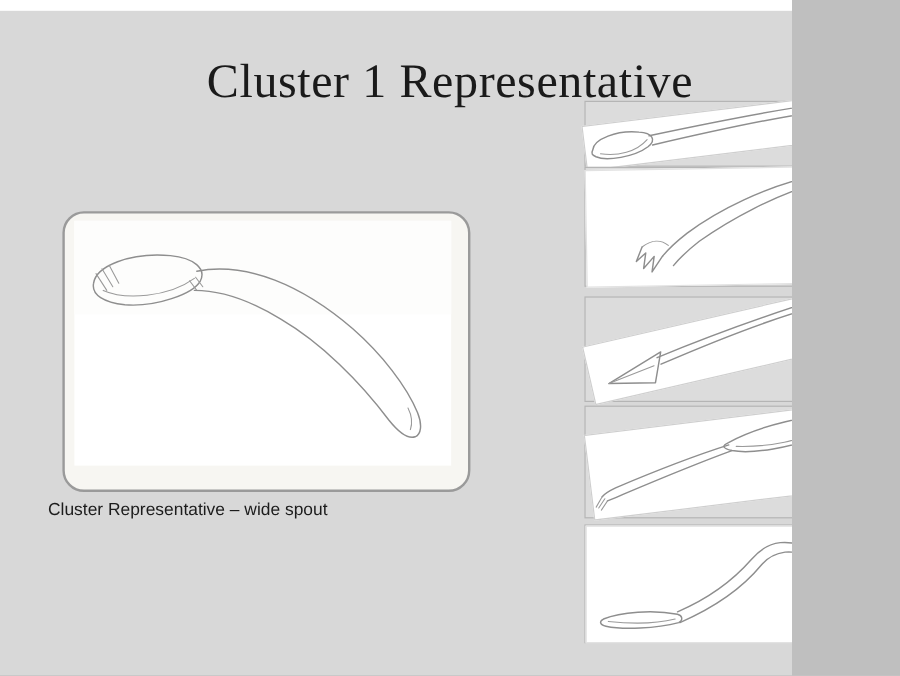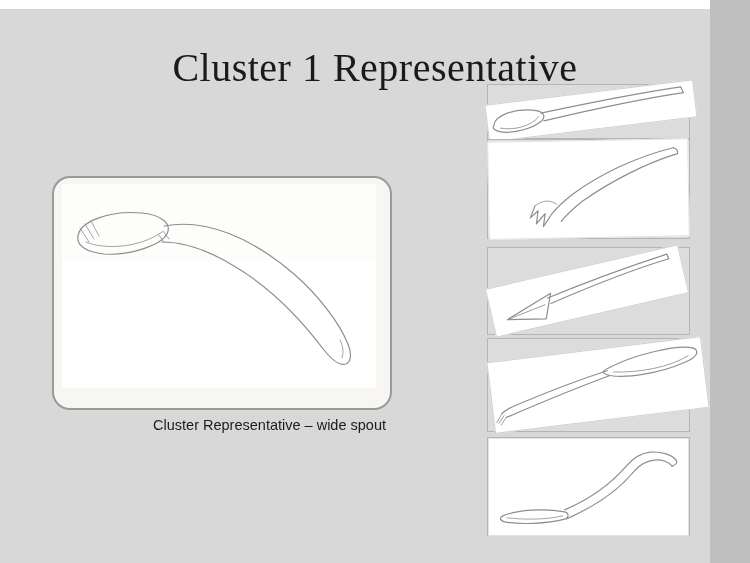--- a/index.html
+++ b/index.html
@@ -1,18 +1,18 @@
 <!DOCTYPE html>
 <html><head>
 <meta charset="utf-8">
 <style>
   html,body{margin:0;padding:0;background:#bfbfbf;}
   .slide{
     position:relative;
-    width:710px;height:563px;
+    width:660px;height:563px;
     background:#d8d8d8;
     overflow:hidden;
     font-family:"Liberation Sans",sans-serif;
   }
   .top-band{
     position:absolute;left:0;top:0;width:750px;height:9px;
     background:#ffffff;
   }
   .title{
     position:absolute;left:0;top:44px;width:750px;
@@ -24,22 +24,22 @@
   .rep-panel{
     position:absolute;left:52px;top:176px;
     width:336px;height:230px;
     background:#f7f6f2;
     border:2px solid #9a9a9a;
     border-radius:18px;
     overflow:hidden;
   }
   .rep-panel svg{position:absolute;left:2px;top:4px;}
   .caption{
-    position:absolute;left:26px;top:417px;width:360px;
-    text-align:right;
+    position:absolute;left:40px;top:417px;width:360px;
+    text-align:left;
     font-size:14.5px;color:#1c1c1c;
   }
   .thumb{
     position:absolute;left:487px;width:201px;
     background:#dcdcdc;
     border:1px solid #b5b5b5;
   }
   .thumb{overflow:visible;}
   .t1{top:84px;height:53px;}
   .t2{top:139px;height:98px;}

